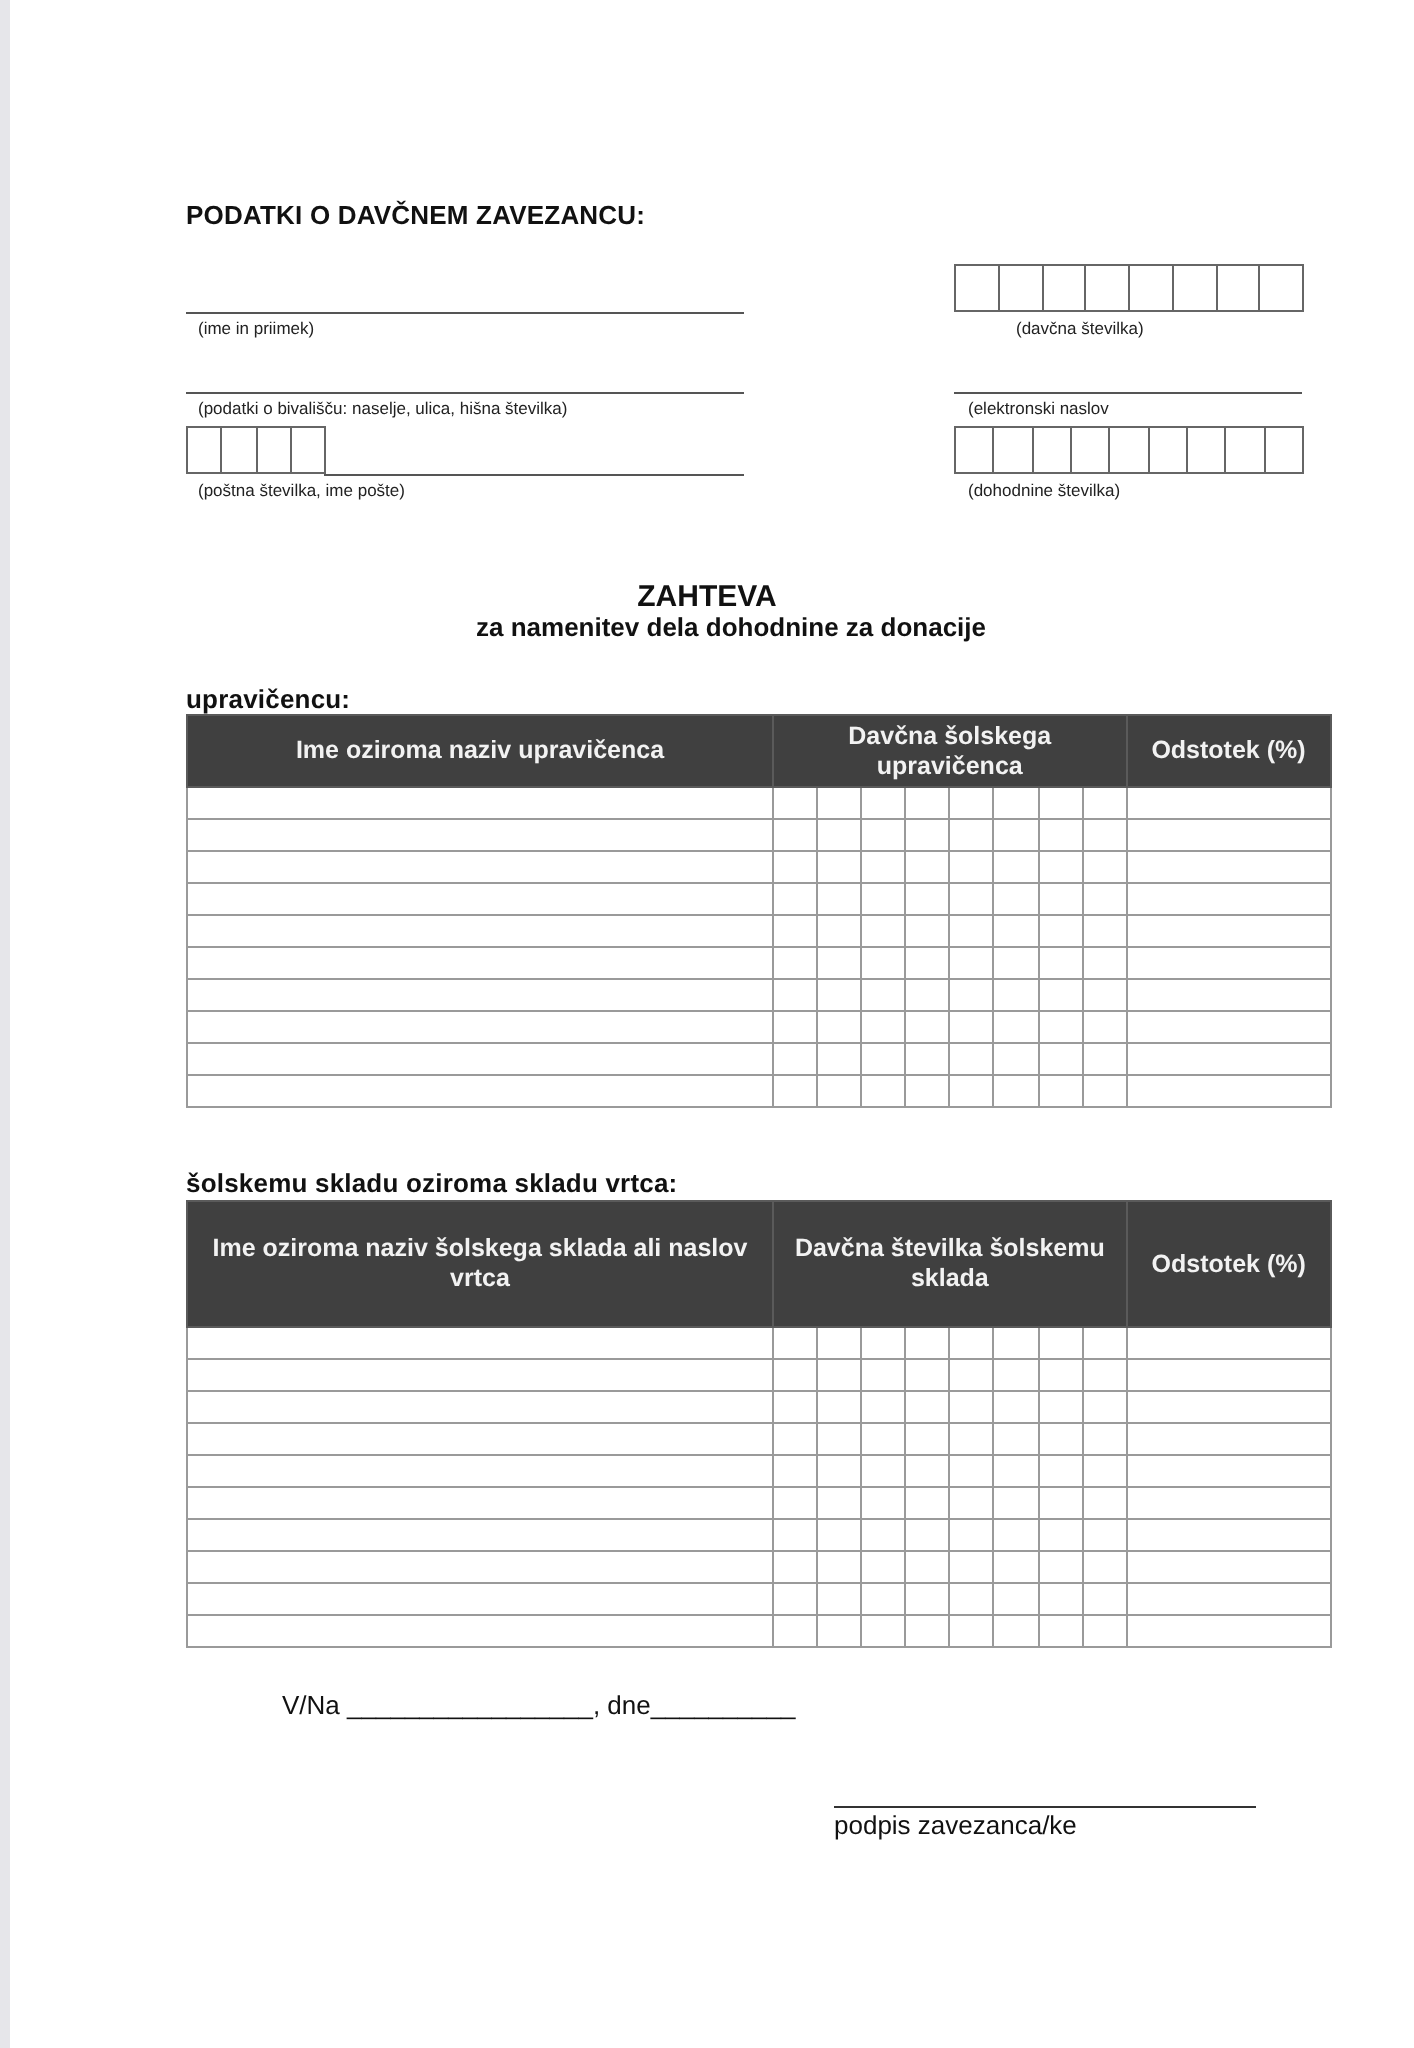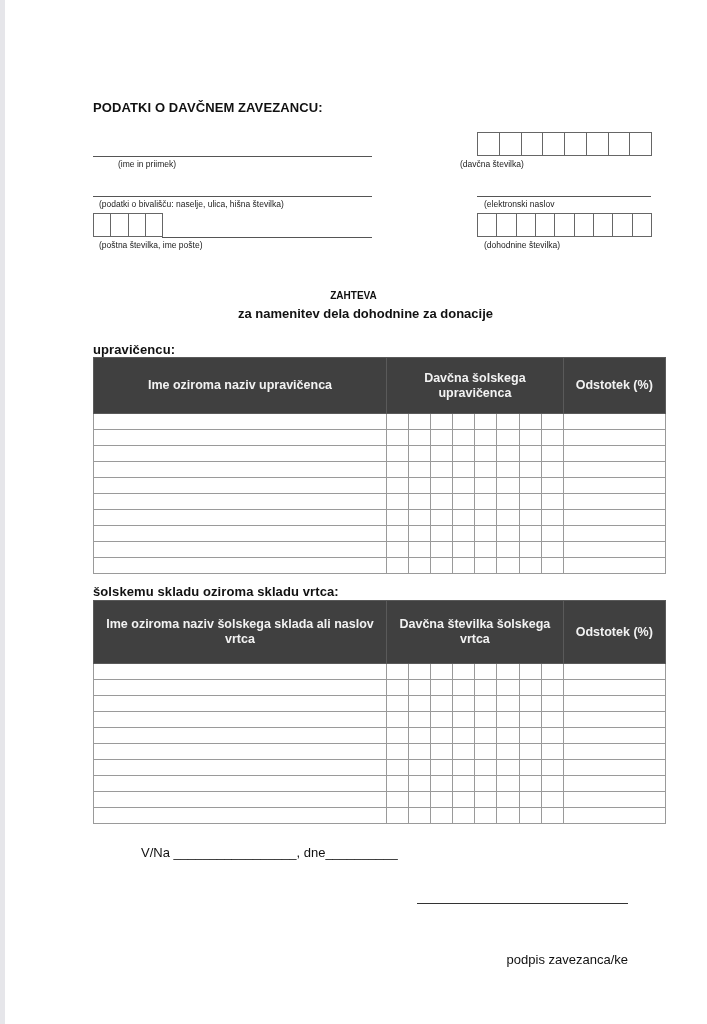--- a/index.html
+++ b/index.html
@@ -7,39 +7,39 @@
       width:707px; height:1024px; position:relative; overflow:hidden;
       background:#ffffff; font-family:"Liberation Sans", sans-serif; color:#111;
     }
     .edge { position:absolute; left:0; top:0; width:5px; height:1024px; background:#e6e6ea; }
     .abs { position:absolute; }
     .section-title { font-weight:bold; font-size:13px; letter-spacing:0.1px; }
     .hline { position:absolute; height:1px; background:#555; }
     .caption { position:absolute; font-size:8.5px; color:#222; }
     .boxrow { position:absolute; display:flex; border-left:1px solid #666; }
     .boxrow .cell { border-top:1px solid #666; border-bottom:1px solid #666; border-right:1px solid #666; box-sizing:border-box; }
-    .title-main { position:absolute; left:0; width:707px; text-align:center; font-weight:bold; font-size:10px; }
+    .title-main { position:absolute; left:0; width:707px; text-align:center; font-weight:bold; font-size:15px; }
     .title-sub { position:absolute; left:0; width:707px; text-align:center; font-weight:bold; font-size:13px; }
     .table { position:absolute; border-collapse:collapse; table-layout:fixed; }
     .table th {
       background:#404040; color:#f2f2f2; font-weight:bold; font-size:12.5px;
       border:1px solid #5a5a5a; text-align:center; vertical-align:middle; line-height:15px; padding:0 6px;
     }
     .table td { border:1px solid #9a9a9a; padding:0; height:15px; }
     .sig-text { position:absolute; font-size:13px; color:#111; }
   </style>
 </head>
 <body>
 
 <div class="edge"></div>
 
 <div class="abs section-title" style="left:93px; top:100px;">PODATKI O DAVČNEM ZAVEZANCU:</div>
 
 <div class="hline" style="left:93px; top:156px; width:279px;"></div>
-<div class="caption" style="left:99px; top:159px;margin-left:19px;">(ime in priimek)</div>
+<div class="caption" style="left:99px; top:159px;">(ime in priimek)</div>
 
 <div class="hline" style="left:93px; top:196px; width:279px;"></div>
 <div class="caption" style="left:99px; top:199px;">(podatki o bivališču: naselje, ulica, hišna številka)</div>
 
 <div class="boxrow" style="left:93px; top:213px;" id="postal-boxes">
     <div class="cell" style="width: 17.25px; height: 24px;"></div>
     <div class="cell" style="width: 17.25px; height: 24px;"></div>
     <div class="cell" style="width: 17.25px; height: 24px;"></div>
     <div class="cell" style="width: 17.25px; height: 24px;"></div>
   </div>
@@ -49,21 +49,21 @@
 <div class="boxrow" style="left:477px; top:132px;" id="tax-boxes">
     <div class="cell" style="width: 21.75px; height: 24px;"></div>
     <div class="cell" style="width: 21.75px; height: 24px;"></div>
     <div class="cell" style="width: 21.75px; height: 24px;"></div>
     <div class="cell" style="width: 21.75px; height: 24px;"></div>
     <div class="cell" style="width: 21.75px; height: 24px;"></div>
     <div class="cell" style="width: 21.75px; height: 24px;"></div>
     <div class="cell" style="width: 21.75px; height: 24px;"></div>
     <div class="cell" style="width: 21.75px; height: 24px;"></div>
   </div>
-<div class="caption" style="left:460px; top:159px;text-align:right;">(davčna številka)</div>
+<div class="caption" style="left:508px; top:159px;text-align:right;">(davčna številka)</div>
 
 <div class="hline" style="left:477px; top:196px; width:174px;"></div>
 <div class="caption" style="left:484px; top:199px;text-align:center;">(elektronski naslov</div>
 
 <div class="boxrow" style="left:477px; top:213px;" id="phone-boxes">
     <div class="cell" style="width: 19.33px; height: 24px;"></div>
     <div class="cell" style="width: 19.33px; height: 24px;"></div>
     <div class="cell" style="width: 19.33px; height: 24px;"></div>
     <div class="cell" style="width: 19.33px; height: 24px;"></div>
     <div class="cell" style="width: 19.33px; height: 24px;"></div>
@@ -85,21 +85,21 @@
       <col style="width: 22.1px;">
       <col style="width: 22.1px;">
       <col style="width: 22.1px;">
       <col style="width: 22.1px;">
       <col style="width: 22.1px;">
       <col style="width: 22.1px;">
       <col style="width: 22.1px;">
       <col style="width: 102px;">
     </colgroup>
   <thead>
-    <tr style="height:56px;">
+    <tr style="height:36px;">
       <th>Ime oziroma naziv upravičenca</th>
       <th colspan="8">Davčna šolskega upravičenca</th>
       <th>Odstotek (%)</th>
     </tr>
   </thead>
   <tbody id="table1-body">
       <tr>
         <td></td>
         <td></td>
         <td></td>
@@ -232,21 +232,21 @@
       <col style="width: 22.1px;">
       <col style="width: 22.1px;">
       <col style="width: 22.1px;">
       <col style="width: 22.1px;">
       <col style="width: 22.1px;">
       <col style="width: 102px;">
     </colgroup>
   <thead>
     <tr style="height:63px;">
       <th>Ime oziroma naziv šolskega sklada ali naslov vrtca</th>
-      <th colspan="8">Davčna številka šolskega vrtca</th>
+      <th colspan="8">Davčna številka šolskemu sklada</th>
       <th>Odstotek (%)</th>
     </tr>
   </thead>
   <tbody id="table2-body">
       <tr>
         <td></td>
         <td></td>
         <td></td>
         <td></td>
         <td></td>
@@ -366,13 +366,13 @@
       </tr>
     </tbody>
 </table>
 
 <div class="sig-text" style="left:93px; top:845px;margin-left:48px;">
   <span>V/Na</span>
   <span>_________________</span><span>, dne</span><span>__________</span>
 </div>
 
 <div class="hline" style="left:417px; top:903px; width:211px; background:#333;"></div>
-<div class="sig-text" style="left:417px; width:211px; text-align:right; top:952px;">podpis zavezanca/ke</div>
+<div class="sig-text" style="left:417px; width:211px; text-align:left; top:905px;">podpis zavezanca/ke</div>
 
 </body></html>

